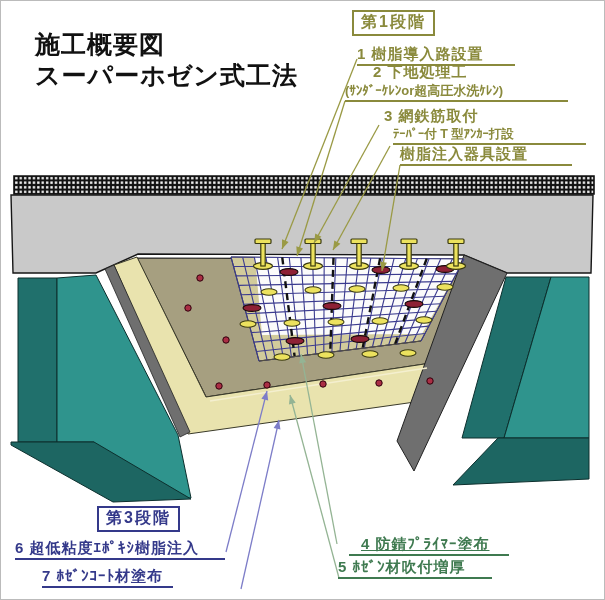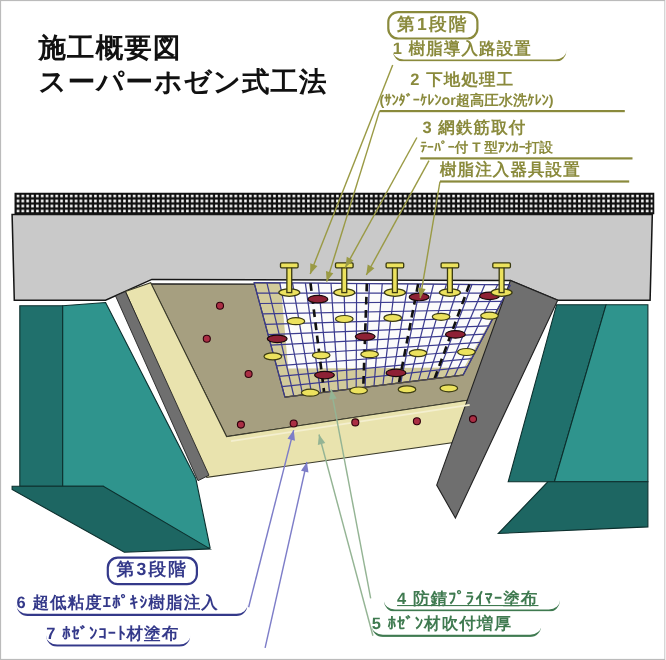--- a/index.html
+++ b/index.html
@@ -1,34 +1,34 @@
 <!DOCTYPE html>
 <html><head>
 <meta charset="utf-8">
 <style>
   html,body{margin:0;padding:0;background:#fff;}
   #page{position:relative;width:605px;height:600px;background:#fff;overflow:hidden;
         font-family:"Liberation Sans","DejaVu Sans",sans-serif;border:1px solid #bbb;box-sizing:border-box;}
   #diag{position:absolute;left:0;top:0;}
-  .abs{position:absolute;white-space:nowrap;border-radius:10px;}
+  .abs{position:absolute;white-space:nowrap;}
   #title{left:34px;top:28px;font-size:25px;line-height:31px;font-weight:bold;color:#111;letter-spacing:1px;}
   .stagebox{background:#fff;border:2px solid;padding:0 7px 1px 7px;font-size:16px;font-weight:bold;letter-spacing:2px;}
   #stage1-box{left:351px;top:9px;color:#8a8a3c;border-color:#8a8a3c;}
   #stage2-box{left:357px;top:508px;color:#3f7a50;border-color:#3f7a50;}
   #stage3-box{left:96px;top:505px;color:#34398a;border-color:#34398a;}
   .lbl{font-weight:bold;font-size:15px;letter-spacing:1px;}
   .s1{color:#8a8a3c;} .s2{color:#3f7a50;} .s3{color:#34398a;}
   .ul{border-bottom:2px solid currentColor;padding-bottom:0px;display:block;}
-  #item1{left:356px;top:34px;width:158px;}
+  #item1{left:356px;top:44px;width:158px;}
   #item2{left:344px;top:62px;}
   #item2 .t1{display:block;padding-left:28px;}
   #item2 .t2{width:223px;font-size:13px;letter-spacing:0;}
   #item3{left:377px;top:106px;}
   #item3 .t1{display:block;padding-left:6px;}
-  #item3 .t2{margin-left:4px;width:193px;font-size:12.5px;letter-spacing:0;}
+  #item3 .t2{margin-left:15px;width:193px;font-size:12.5px;letter-spacing:0;}
   #item3 .t3{margin-left:22px;width:172px;}
   #item4{left:348px;top:534px;width:160px;}
   #item4 .in{padding-left:12px;text-decoration:underline;}
   #item5{left:337px;top:557px;width:154px;}
   #item6{left:14px;top:538px;width:210px;}
   #item7{left:41px;top:566px;width:131px;}
 </style>
 </head>
 <body>
 

